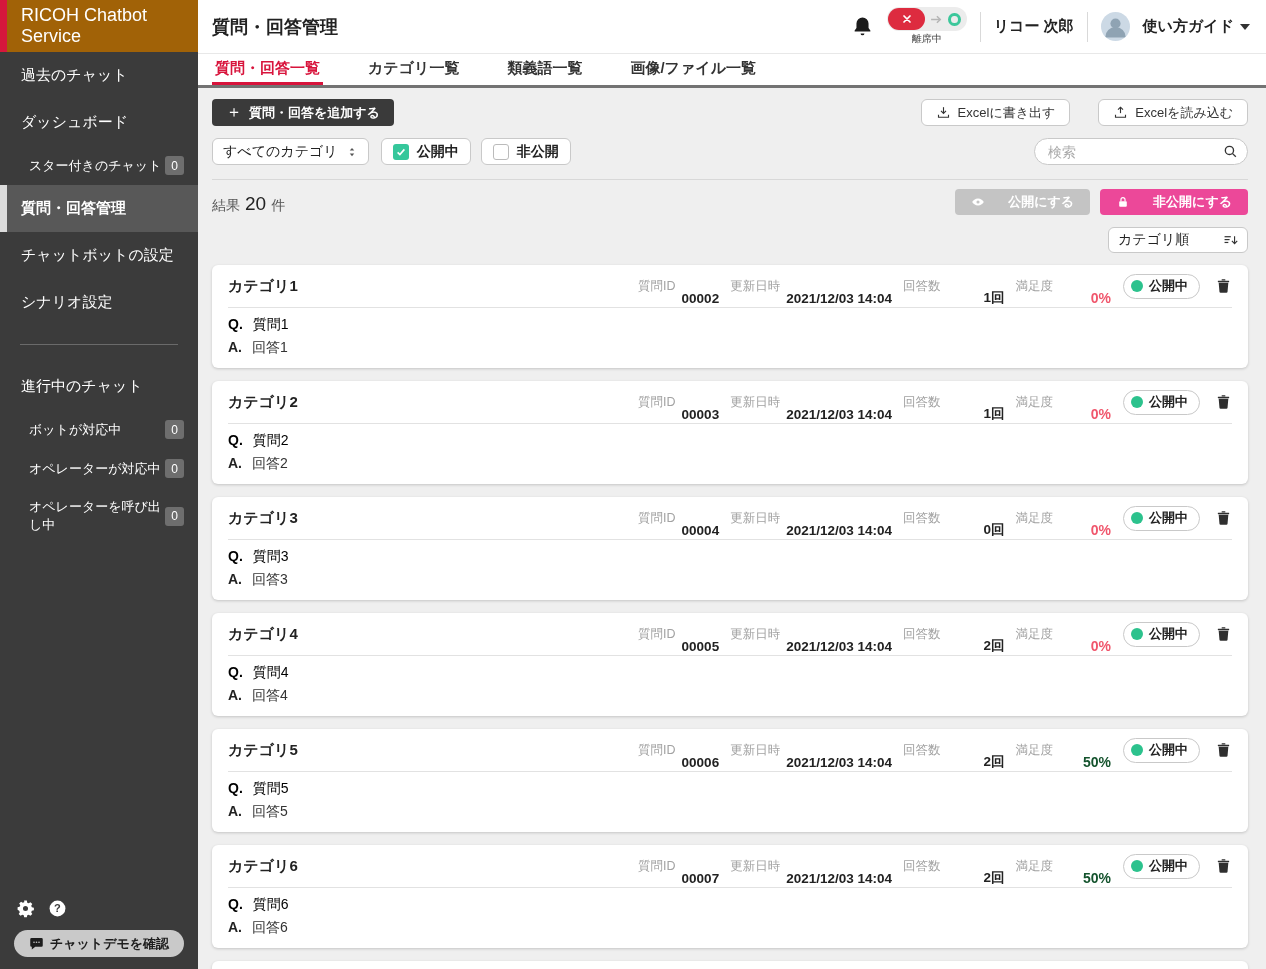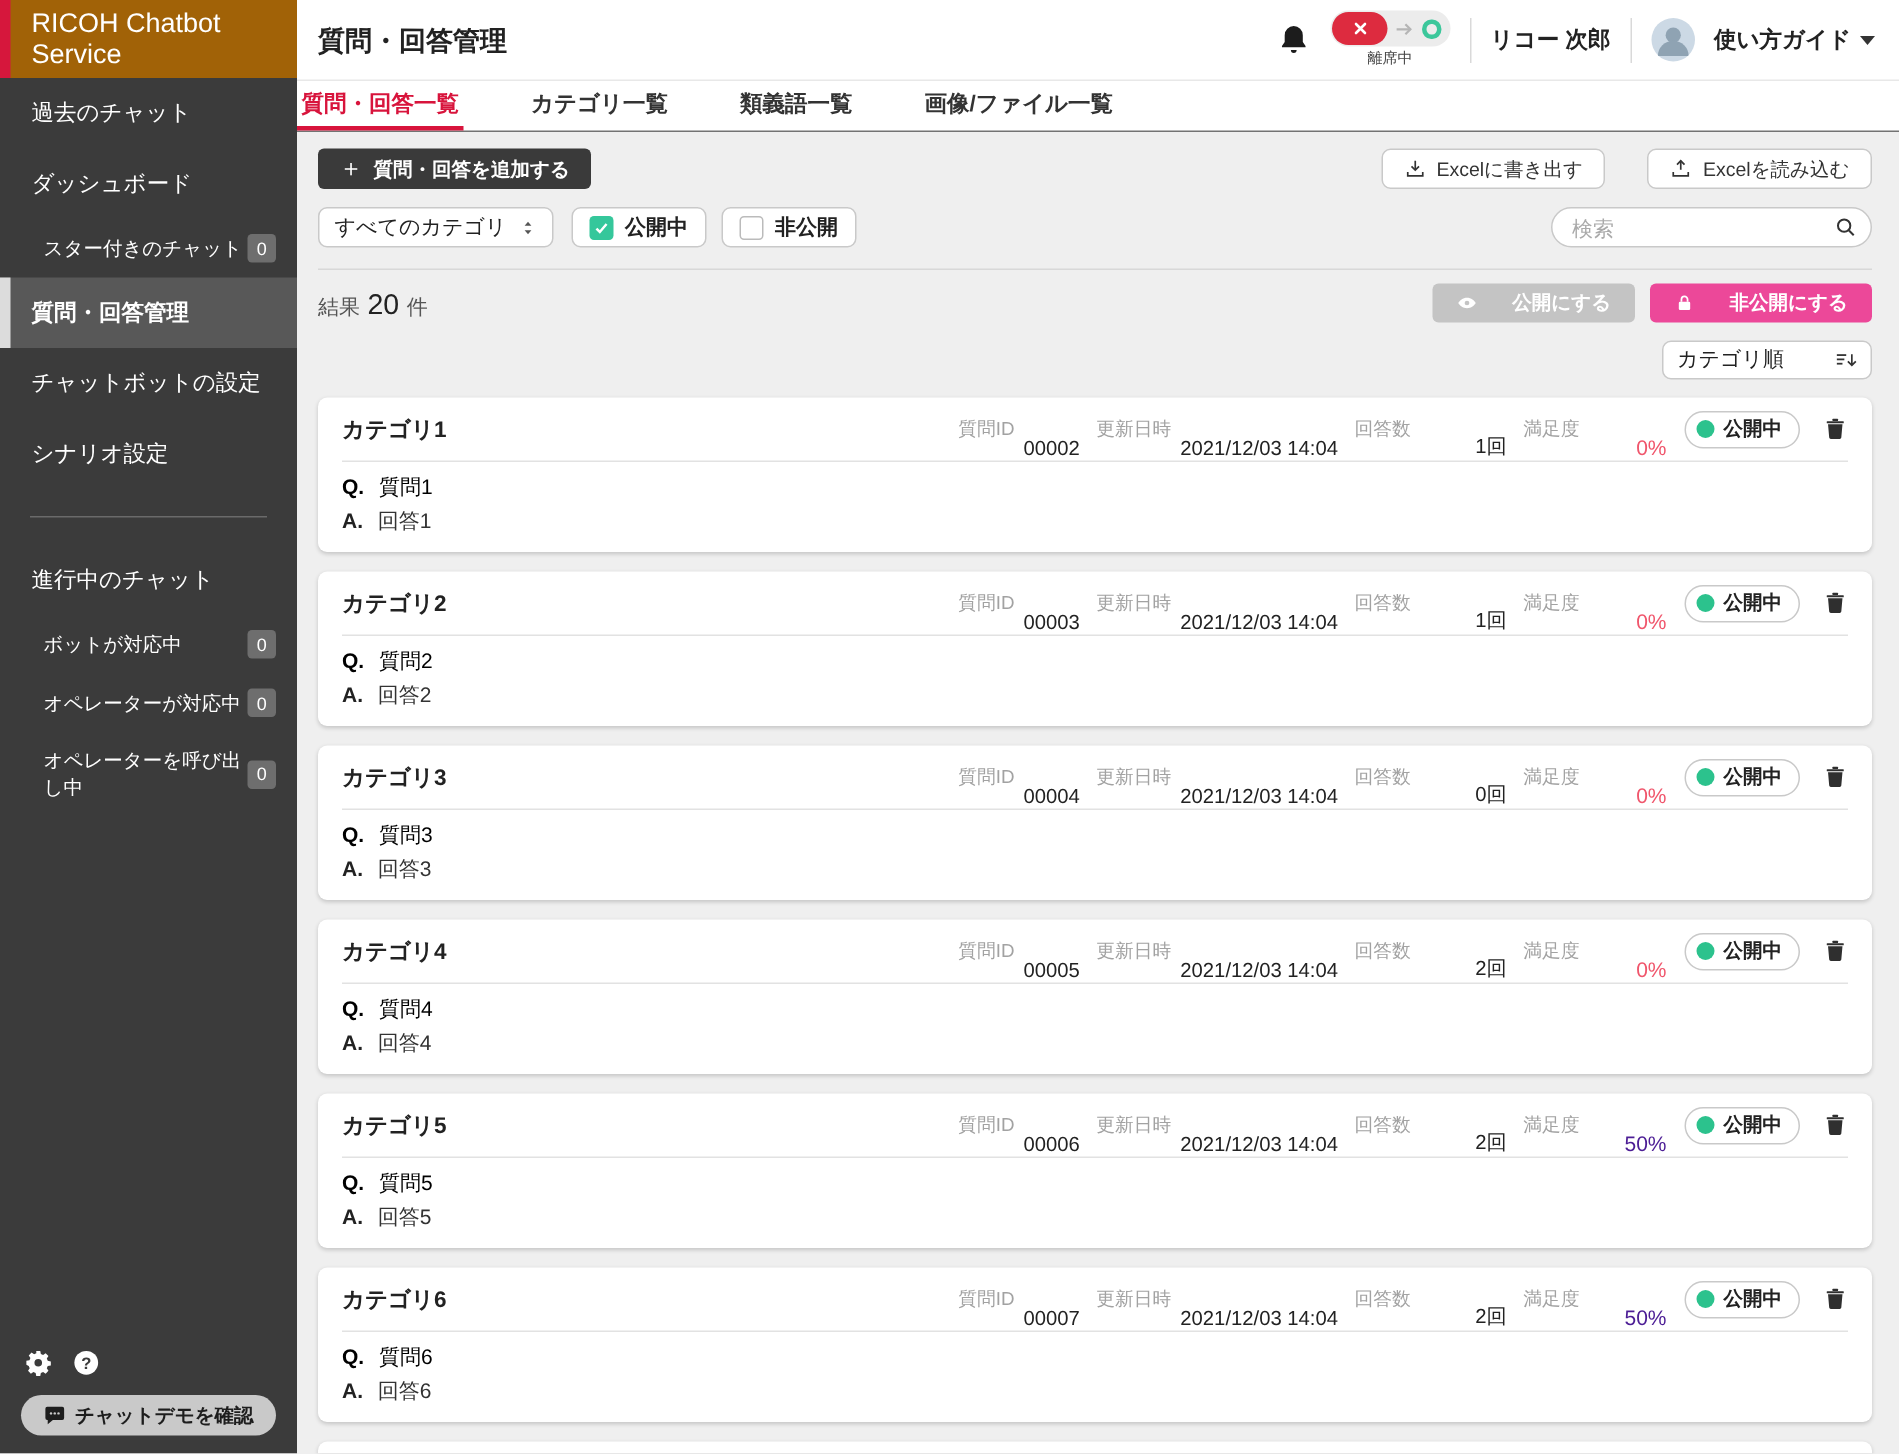--- a/index.html
+++ b/index.html
@@ -46,22 +46,22 @@
   .toggle-arrow svg { width:15px; height:15px; display:block; }
   .toggle-ring { width:13px; height:13px; border:3px solid #3cc79b; border-radius:50%; background:#ececec; }
   .status-label { font-size:10px; color:#444; margin-top:1px; }
   .vdiv { width:1px; height:30px; background:#d9d9d9; }
   .user-name { font-size:15px; font-weight:bold; cursor:pointer; }
   .avatar { width:29px; height:29px; border-radius:50%; background:#ccd9e5; overflow:hidden; cursor:pointer; }
   .guide { display:flex; align-items:center; gap:6px; font-size:15px; font-weight:bold; cursor:pointer; }
   .caret-down { width:0; height:0; border-left:5px solid transparent; border-right:5px solid transparent;
     border-top:6px solid #333; }
 
-  .tabbar { height:34px; background:#fff; border-bottom:1px solid #737373;
-    display:flex; align-items:stretch; padding-left:0; }
+  .tabbar { height:34px; background:#fff; border-bottom:3px solid #737373;
+    display:flex; align-items:stretch; padding-left:14px; }
   .tab { display:flex; align-items:center; padding:0 3px; margin-right:42px; font-size:15px;
     font-weight:bold; color:#333; cursor:pointer; border-bottom:3px solid transparent; }
   .tab.active { color:#d8143c; border-bottom-color:#d8143c; }
 
   .content { flex:1; padding:11px 18px 0 14px; }
   .row1 { display:flex; align-items:center; }
   .btn-dark { background:#3a3a3a; color:#fff; border:none; border-radius:4px; height:27px;
     padding:0 14px; font-size:13px; font-weight:bold; display:inline-flex; align-items:center;
     gap:7px; cursor:pointer; font-family:inherit; }
   .btn-dark .plus { font-size:16px; font-weight:normal; }
@@ -109,26 +109,26 @@
   .sort-box svg { margin-left:auto; width:15px; height:15px; }
 
   
   .card { background:#fff; border-radius:6px; box-shadow:0 1px 3px rgba(0,0,0,.18);
     margin-top:13px; padding:0 16px 11px 16px; cursor:pointer; }
   .card:first-child { margin-top:12px; }
   .card-head { height:42px; display:flex; align-items:center; }
   .card-cat { font-size:15px; font-weight:bold; }
   .card-meta { margin-left:auto; display:flex; align-items:center; }
   .m-lbl { color:#a2a2a2; font-size:12.5px; }
-  .m-val { color:#222; font-size:13.5px; font-weight:normal; margin-left:6px;margin-top:24px; }
+  .m-val { color:#222; font-size:13.5px; font-weight:bold; margin-left:6px;margin-top:24px; }
   .m-gap { margin-left:11px; }
   .m-val.answers { min-width:58px; text-align:right; }
   .m-val.sat { min-width:52px; text-align:right; font-size:14px; }
   .m-val.sat.bad { color:#f0566c; }
-  .m-val.sat.good { color:#4c1d95; }
+  .m-val.sat.good { color:#14532d; }
   .status-pill { margin-left:12px; border:1px solid #c9c9c9; border-radius:13px; height:25px;
     display:inline-flex; align-items:center; gap:6px; padding:0 11px 0 7px;
     font-size:13px; font-weight:bold; }
   .dot { width:12px; height:12px; border-radius:50%; background:#2cc28d; }
   .trash { margin-left:15px; width:17px; height:18px; cursor:pointer; }
   .card-div { border-top:1px solid #e2e2e2; }
   .qrow { margin-top:8px; font-size:14px; color:#000000; }
   .qrow .pfx { font-weight:bold; margin-right:6px; }
   .arow { margin-top:5px; font-size:14px; color:#333; }
   .arow .pfx { font-weight:bold; margin-right:6px; color:#222; }

